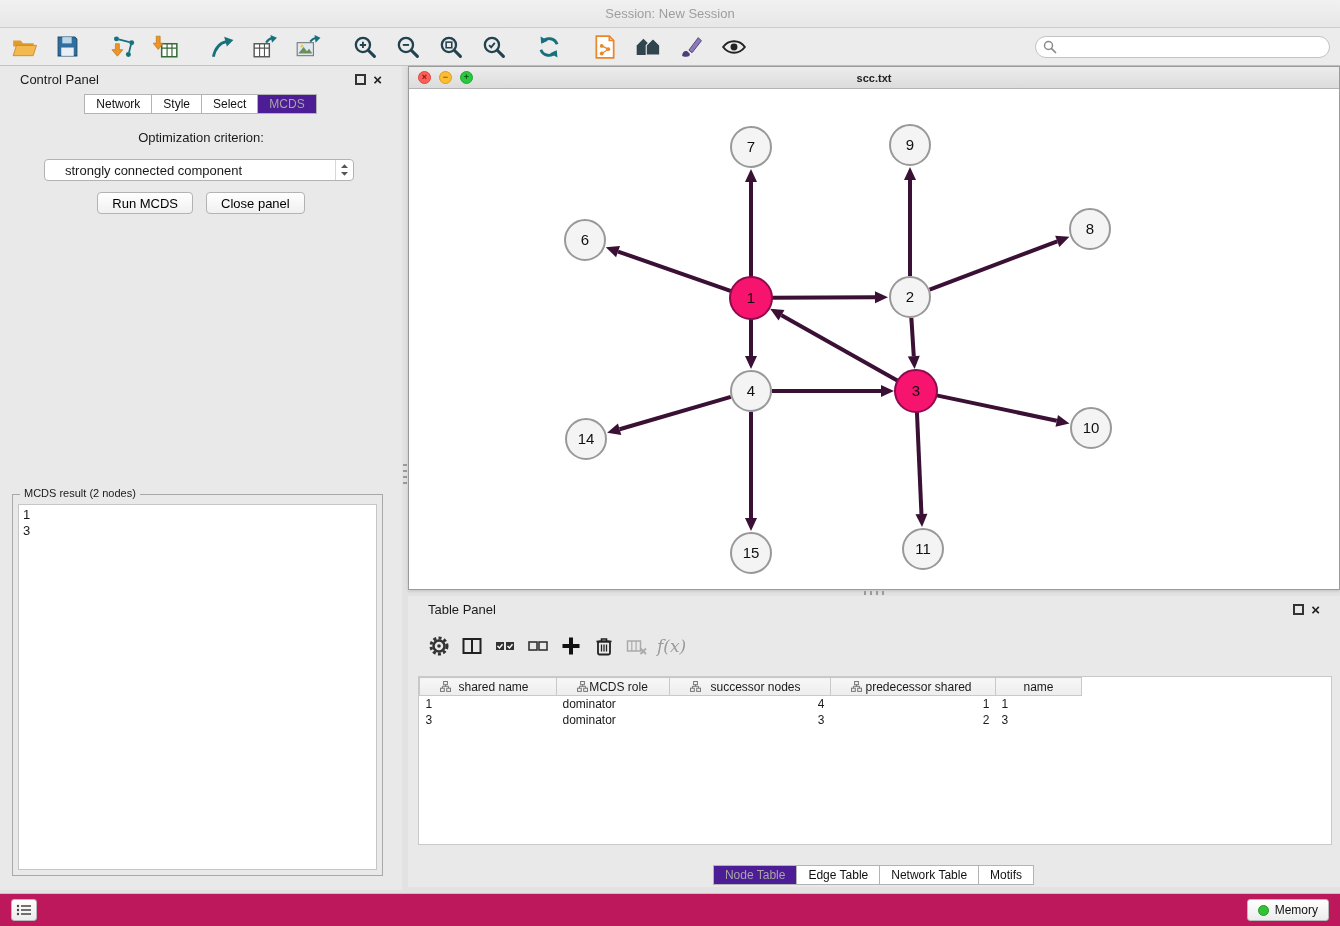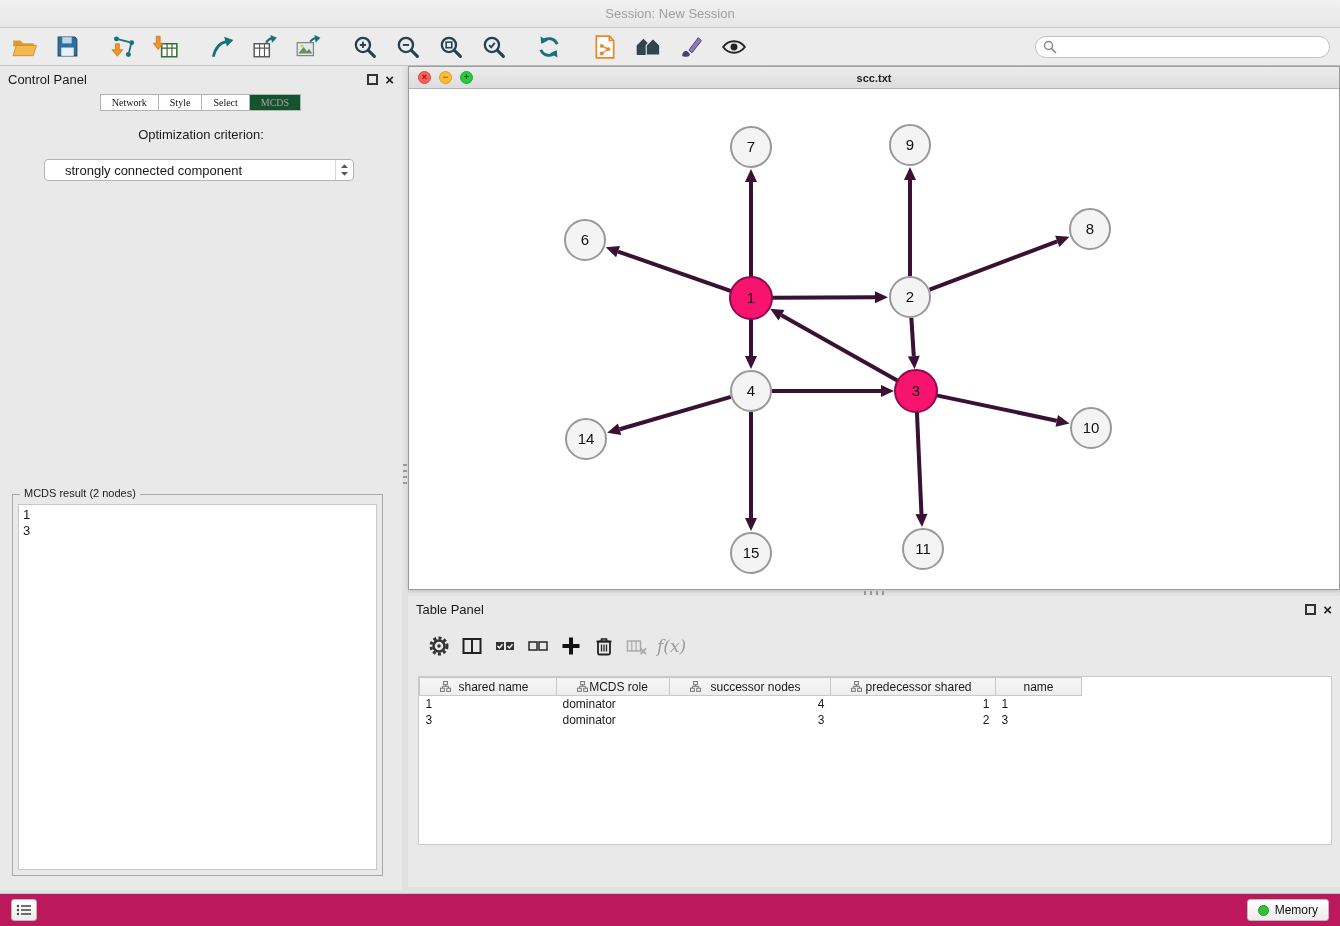--- a/index.html
+++ b/index.html
@@ -21,29 +21,29 @@
   .search-wrap { margin-left:auto; margin-right:10px; position:relative; }
   .search-input { width:295px; height:22px; border:1px solid #c3c3c3; border-radius:11px;
     background:#ffffff; padding:0 8px 0 24px; font-size:12px; outline:none; }
   .search-mag { position:absolute; left:8px; top:4px; }
 
   
   .main { position:absolute; top:66px; left:0; right:0; bottom:33px; background:#e2e2e2; }
 
   
   .control-panel { position:absolute; left:0; top:0; width:402px; height:824px; background:#e9e9e9; }
-  .panel-head { height:26px; display:flex; align-items:center; padding:0 8px; }
+  .panel-head { height:26px; display:flex; align-items:center; padding:0 20px; }
   .panel-title { font-size:13px; color:#1a1a1a; }
   .panel-head-icons { margin-left:auto; display:flex; align-items:center; gap:7px; }
   .float-btn { width:11px; height:11px; border:2px solid #333; background:transparent; cursor:pointer; padding:0; }
   .close-btn { border:none; background:none; font-size:15px; font-weight:bold; color:#222; line-height:11px; cursor:pointer; }
   .cp-tabs { display:flex; justify-content:center; margin-top:2px; }
-  .seg-tab { font-size:10px; padding:2px 11px; background:#ffffff; border:1px solid #b3b3b3;
-    margin-left:-1px; cursor:pointer; color:#111; font-family:Liberation Serif, serif; }
-  .seg-tab.active { background:#14532d; color:#a6a6a6; }
+  .seg-tab { font-size:12px; padding:2px 11px; background:#ffffff; border:1px solid #b3b3b3;
+    margin-left:-1px; cursor:pointer; color:#111; font-family:Liberation Sans, sans-serif; }
+  .seg-tab.active { background:#4c1d95; color:#a6a6a6; }
   .opt-label { text-align:center; margin-top:16px; font-size:13px; }
   .dropdown { position:absolute; left:44px; top:93px; width:310px; height:22px; background:#fff;
     border:1px solid #b3b3b3; border-radius:4px; display:flex; align-items:center;
     padding-left:20px; font-size:13px; cursor:pointer; }
   .dropdown-arrows { margin-left:auto; width:18px; height:100%; display:flex; align-items:center; justify-content:center; border-left:1px solid #d7d7d7; }
   .cp-buttons { position:absolute; left:0; top:126px; width:100%; display:flex; justify-content:center; gap:13px; }
   .push-btn { height:22px; padding:0 14px; background:linear-gradient(#ffffff,#f0f0f0);
     border:1px solid #b3b3b3; border-radius:4px; font-size:13px; cursor:pointer;
     font-family:"Liberation Sans",sans-serif; }
   .result-box { position:absolute; left:12px; top:428px; width:371px; bottom:14px;
@@ -262,20 +262,24 @@
     </div>
     <div class="opt-label">Optimization criterion:</div>
     <div class="dropdown">
       <span>strongly connected component</span>
       <span class="dropdown-arrows">
         <svg width="9" height="14" viewBox="0 0 9 14">
           <path d="M1 5 L4.5 1.2 L8 5 Z" fill="#555555"></path>
           <path d="M1 9 L4.5 12.8 L8 9 Z" fill="#555555"></path>
         </svg>
       </span>
+    </div>
+    <div class="cp-buttons">
+      <button class="push-btn">Run MCDS</button>
+      <button class="push-btn">Close panel</button>
     </div>
     <div class="result-box">
       <span class="result-legend">MCDS result (2 nodes)</span>
       <div class="result-inner">
         <div>1</div>
         <div>3</div>
       </div>
     </div>
   </div>
 
@@ -535,20 +539,26 @@
             <td>3</td>
             <td>dominator</td>
             <td class="num">3</td>
             <td class="num">2</td>
             <td>3</td>
           </tr>
         </tbody>
       </table>
     </div>
 
+    <div class="tp-tabs">
+      <button class="seg-tab active">Node Table</button>
+      <button class="seg-tab">Edge Table</button>
+      <button class="seg-tab">Network Table</button>
+      <button class="seg-tab">Motifs</button>
+    </div>
   </div>
 </div>
 
 <div class="statusbar">
   <button class="sb-btn panels-btn">
     <svg width="16" height="14" viewBox="0 0 16 14">
       <circle cx="2" cy="3" r="1.2" fill="#444444"></circle>
       <circle cx="2" cy="7" r="1.2" fill="#444444"></circle>
       <circle cx="2" cy="11" r="1.2" fill="#444444"></circle>
       <path d="M5 3 h10 M5 7 h10 M5 11 h10" stroke="#444444" stroke-width="1.6"></path>

